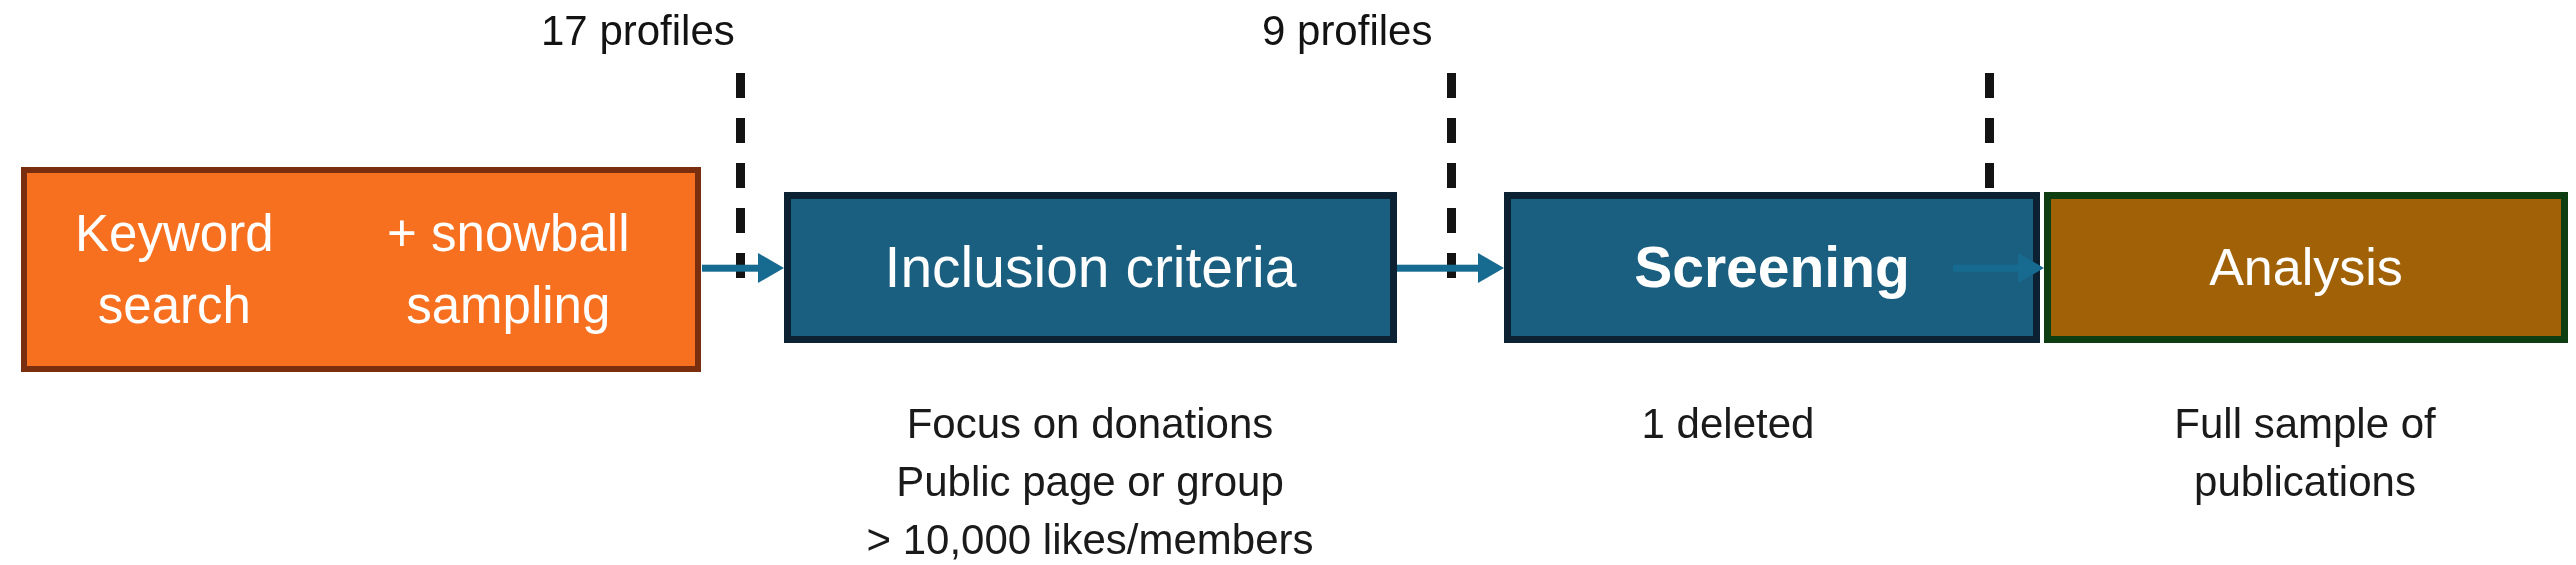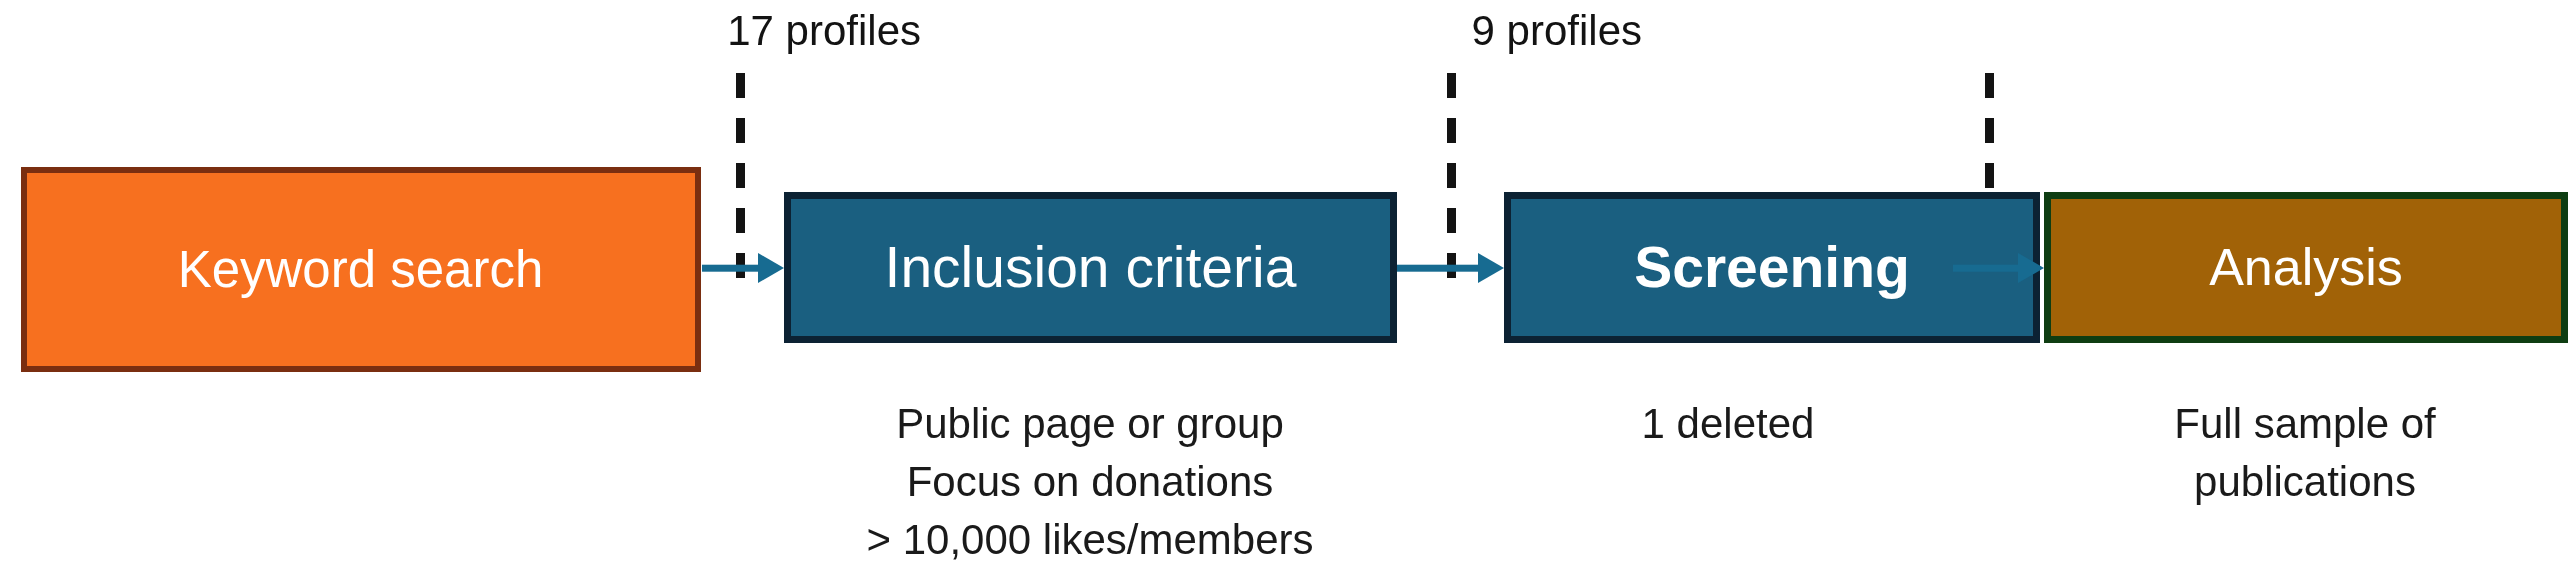--- a/index.html
+++ b/index.html
@@ -78,21 +78,21 @@
     background: repeating-linear-gradient(
       to bottom,
       #131313 0px, #131313 25px,
       transparent 25px, transparent 45px
     );
   }
   
   .count-label {
     position: absolute;
     width: 380px;
-    text-align: right;
+    text-align: left;
     font-size: 42px;
     color: #131313;
     white-space: nowrap;
   }
   .caption {
     position: absolute;
     width: 702px;
     text-align: center;
     font-size: 42px;
     line-height: 58px;
@@ -107,20 +107,21 @@
 
   <div class="count-label" style="left:541px; top:7.3px;">17 profiles</div>
   <div class="count-label" style="left:1262px; top:7.3px;">9 profiles</div>
 
   <div class="dashline" style="left:736px; top:73px; height:216px;"></div>
   <div class="dashline" style="left:1447px; top:73px; height:216px;"></div>
   <div class="dashline" style="left:1985px; top:73px; height:216px;"></div>
 
   <div class="stage orange" style="left:20.5px; top:167px; width:680px; height:205px;">
     <div>Keyword search</div>
+    <div>+ snowball sampling</div>
   </div>
 
   <div class="arrow" style="left:702px; top:252px; width:82px;">
     <div class="shaft"></div>
     <div class="head"></div>
   </div>
 
   <div class="stage teal" style="left:784px; top:192px; width:613px; height:151px;">
     <div>Inclusion criteria</div>
   </div>
@@ -137,22 +138,22 @@
   <div class="arrow" style="left:1953px; top:252px; width:91px;">
     <div class="shaft"></div>
     <div class="head"></div>
   </div>
 
   <div class="stage green" style="left:2044px; top:192px; width:524px; height:151px;">
     <div>Analysis</div>
   </div>
 
   <div class="caption" style="left:739px; top:395px;">
+    <div>Focus on donations</div>
     <div>Public page or group</div>
-    <div>Focus on donations</div>
     <div>&gt; 10,000 likes/members</div>
   </div>
 
   <div class="caption" style="left:1377px; top:395px;">
     <div>1 deleted</div>
   </div>
 
   <div class="caption" style="left:1954px; top:395px;">
     <div>Full sample of</div>
     <div>publications</div>

